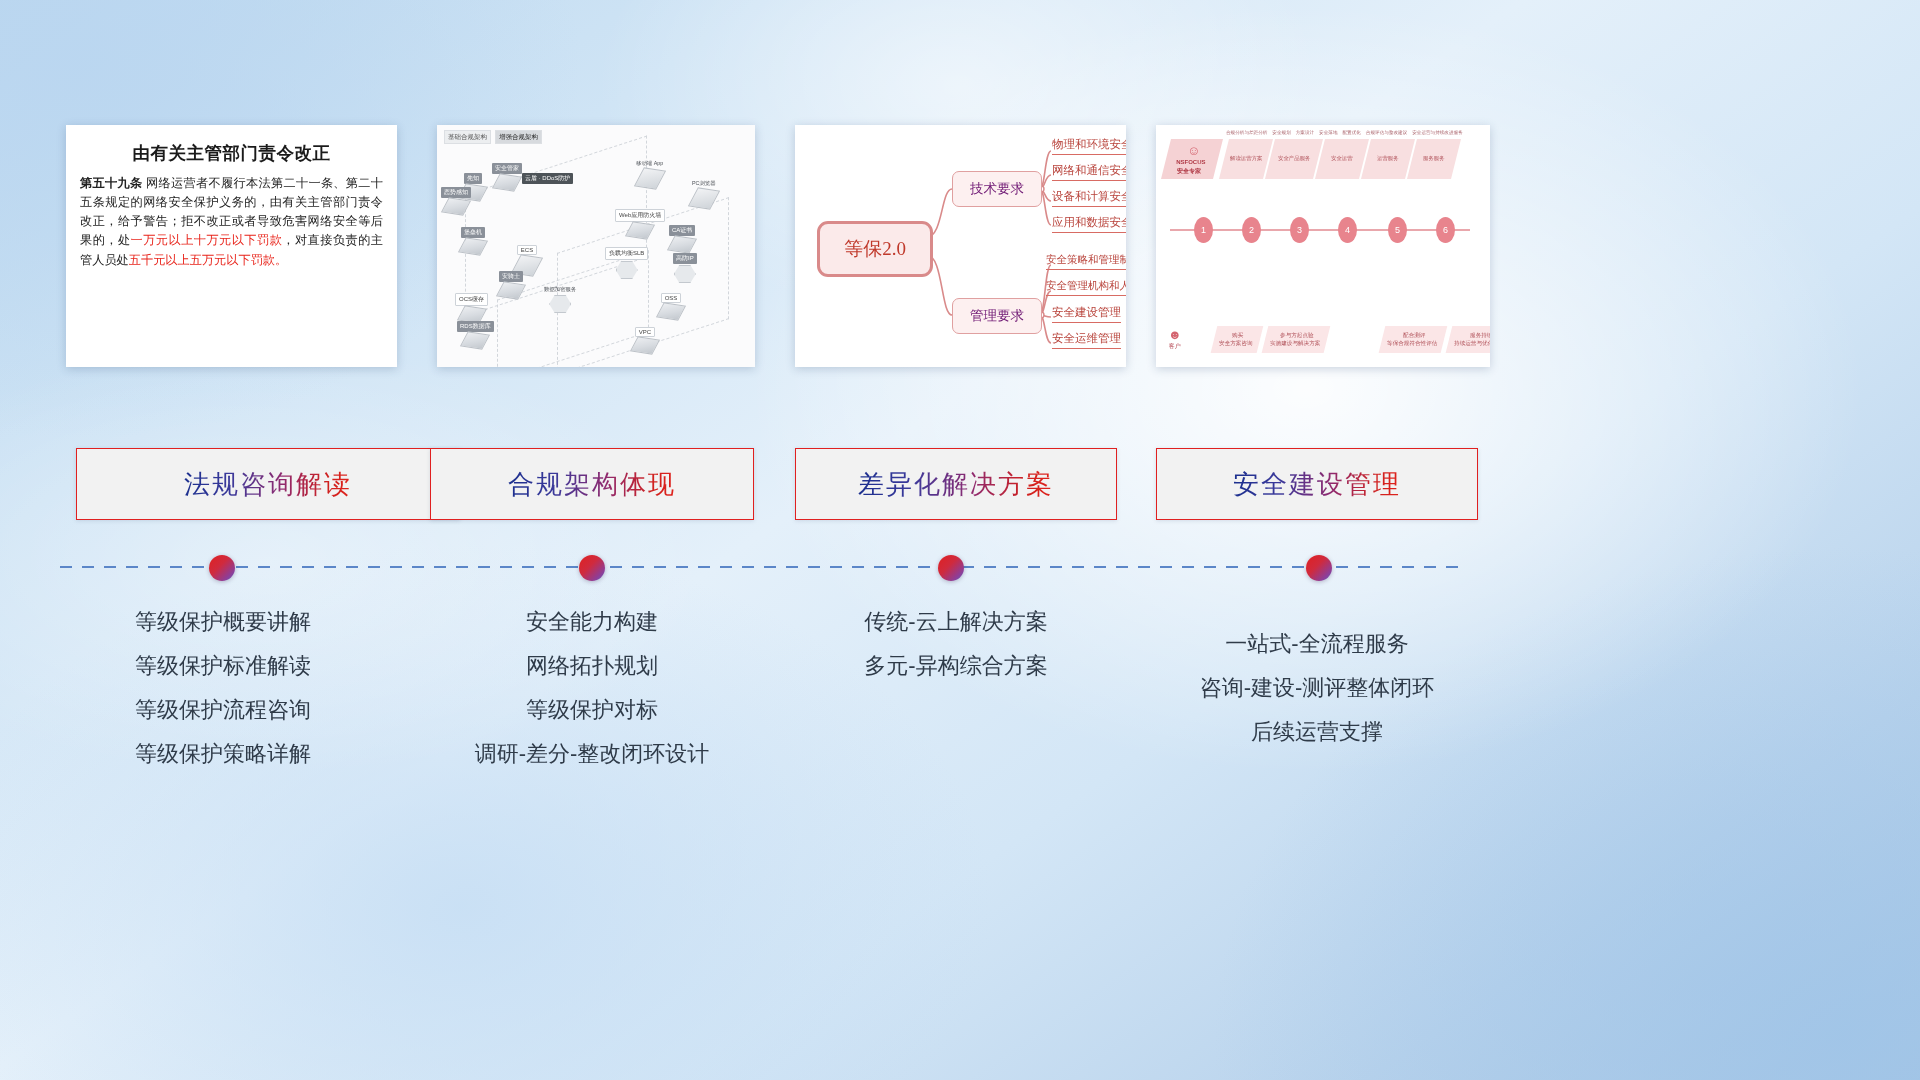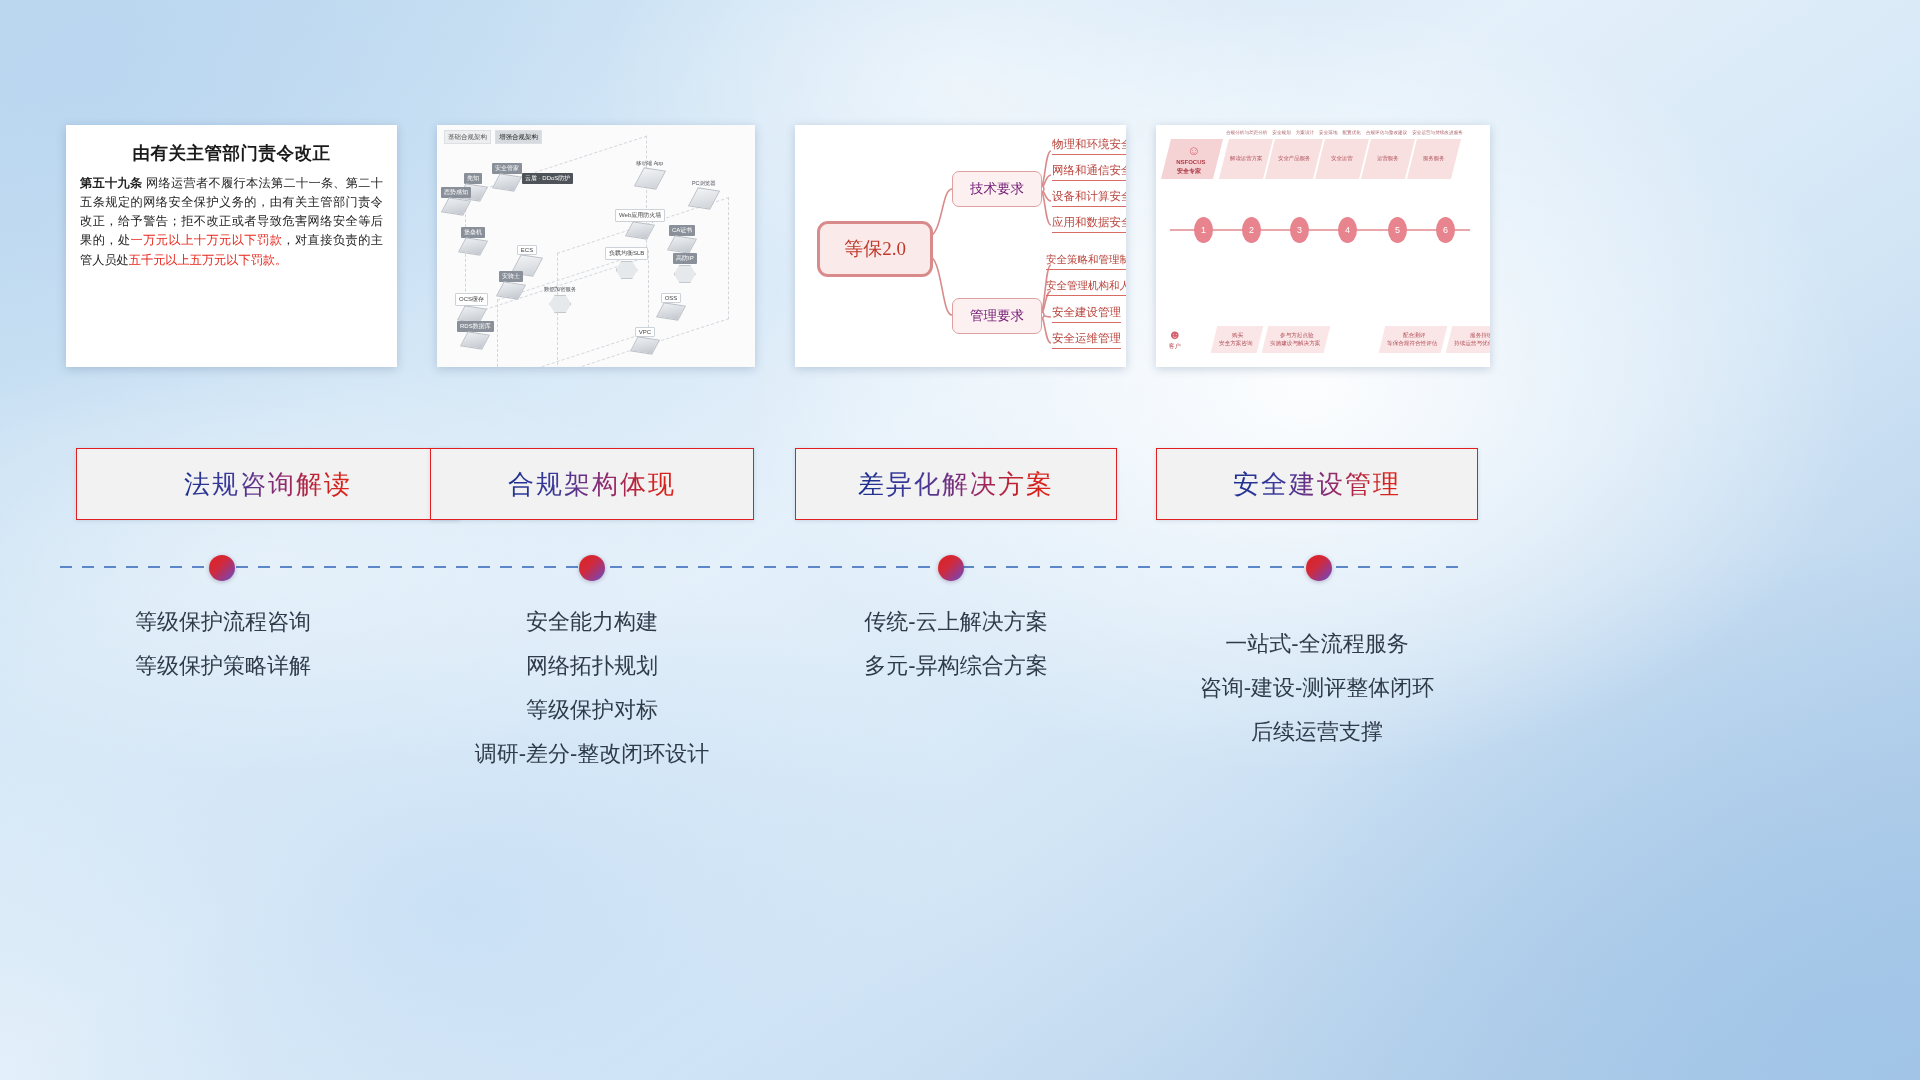--- a/index.html
+++ b/index.html
@@ -359,20 +359,22 @@
 
   <div class="tl"></div>
   <div class="dot d1"></div>
   <div class="dot d2"></div>
   <div class="dot d3"></div>
   <div class="dot d4"></div>
 
   <div class="lists">
 
     <div class="col cl1">
+      <div class="li">等级保护概要讲解</div>
+      <div class="li">等级保护标准解读</div>
       <div class="li">等级保护流程咨询</div>
       <div class="li">等级保护策略详解</div>
     </div>
 
     <div class="col cl2">
       <div class="li">安全能力构建</div>
       <div class="li">网络拓扑规划</div>
       <div class="li">等级保护对标</div>
       <div class="li">调研-差分-整改闭环设计</div>
     </div>

